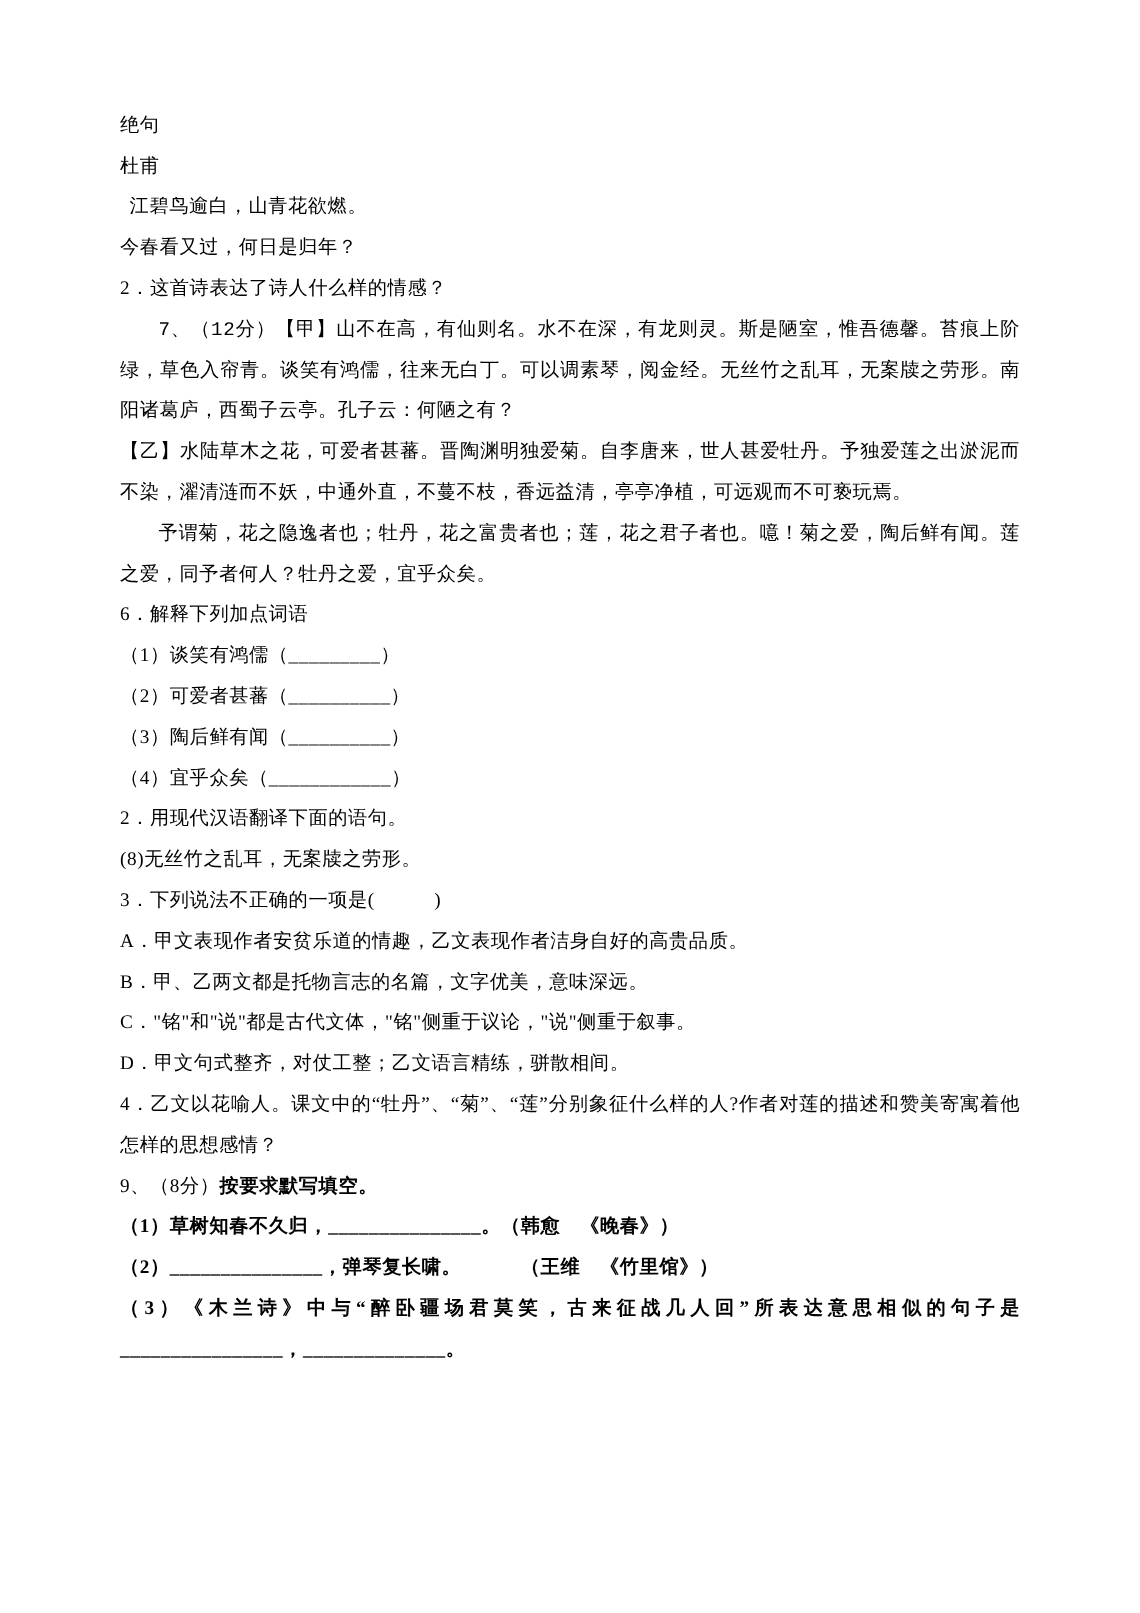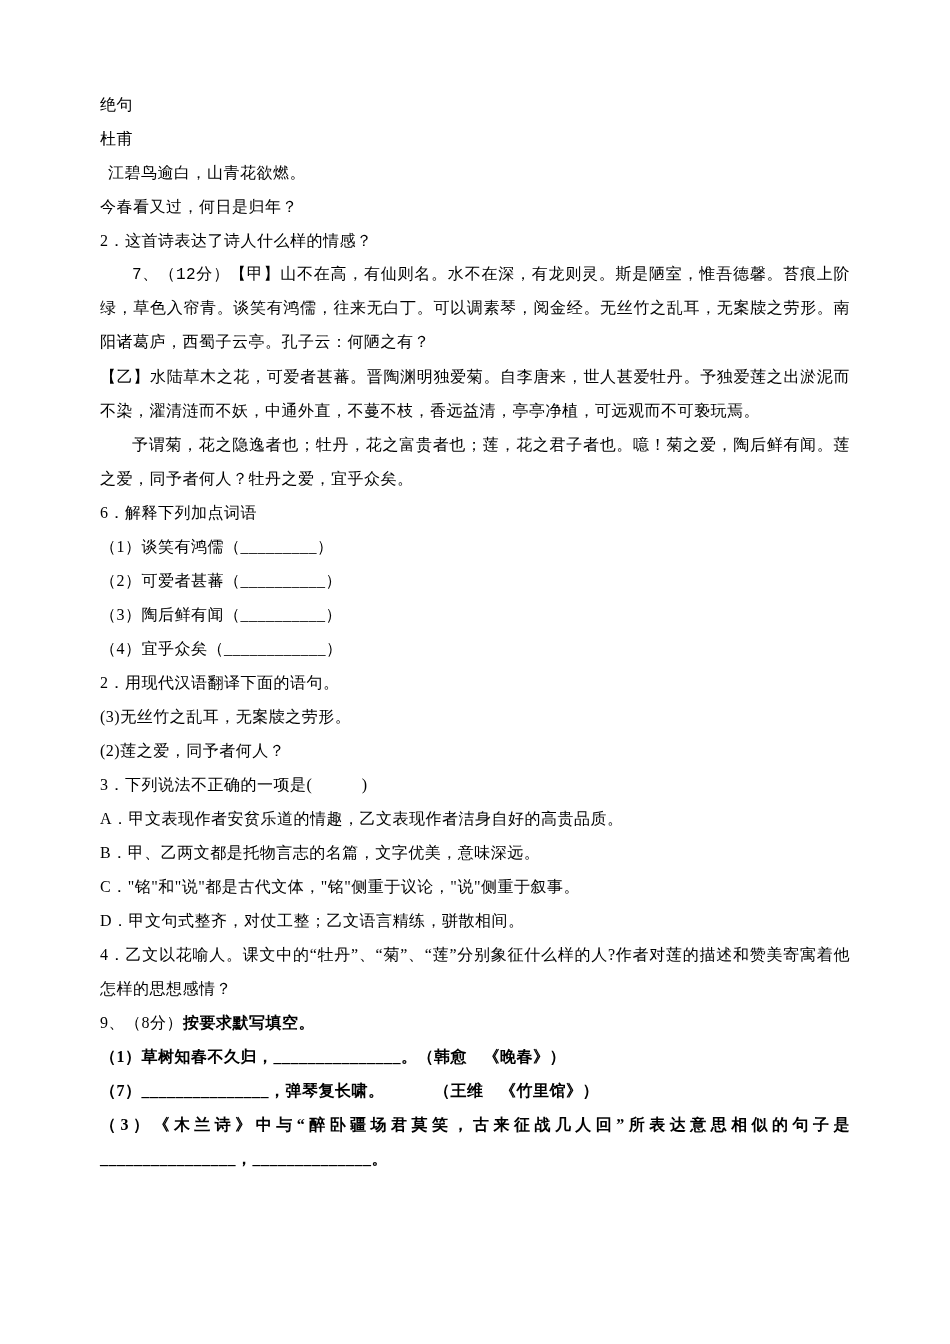--- a/index.html
+++ b/index.html
@@ -44,26 +44,25 @@
       <p class="doc-line"><span class="run">2．这首诗表达了诗人什么样的情感？</span></p>
       <p class="doc-line" style="text-indent: 2em; font-family: Liberation Mono, monospace;"><span class="run">7、（12分）【甲】山不在高，有仙则名。水不在深，有龙则灵。斯是陋室，惟吾德馨。苔痕上阶绿，草色入帘青。谈笑有鸿儒，往来无白丁。可以调素琴，阅金经。无丝竹之乱耳，无案牍之劳形。南阳诸葛庐，西蜀子云亭。孔子云：何陋之有？</span></p>
       <p class="doc-line"><span class="run">【乙】水陆草木之花，可爱者甚蕃。晋陶渊明独爱菊。自李唐来，世人甚爱牡丹。予独爱莲之出淤泥而不染，濯清涟而不妖，中通外直，不蔓不枝，香远益清，亭亭净植，可远观而不可亵玩焉。</span></p>
       <p class="doc-line" style="text-indent: 2em;"><span class="run">予谓菊，花之隐逸者也；牡丹，花之富贵者也；莲，花之君子者也。噫！菊之爱，陶后鲜有闻。莲之爱，同予者何人？牡丹之爱，宜乎众矣。</span></p>
       <p class="doc-line"><span class="run">6．解释下列加点词语</span></p>
       <p class="doc-line"><span class="run">（1）谈笑有鸿儒（_________）</span></p>
       <p class="doc-line"><span class="run">（2）可爱者甚蕃（__________）</span></p>
       <p class="doc-line"><span class="run">（3）陶后鲜有闻（__________）</span></p>
       <p class="doc-line"><span class="run">（4）宜乎众矣（____________）</span></p>
       <p class="doc-line"><span class="run">2．用现代汉语翻译下面的语句。</span></p>
-      <p class="doc-line"><span class="run">(3)无丝竹之乱耳，无案牍之劳形。</span></p>
-      <p class="doc-line"><span class="run">(2)莲之爱，同予者何人？</span></p>
+      <p class="doc-line"><span class="run">(8)无丝竹之乱耳，无案牍之劳形。</span></p>
       <p class="doc-line"><span class="run">3．下列说法不正确的一项是(　　　)</span></p>
       <p class="doc-line"><span class="run">A．甲文表现作者安贫乐道的情趣，乙文表现作者洁身自好的高贵品质。</span></p>
       <p class="doc-line"><span class="run">B．甲、乙两文都是托物言志的名篇，文字优美，意味深远。</span></p>
       <p class="doc-line"><span class="run">C．"铭"和"说"都是古代文体，"铭"侧重于议论，"说"侧重于叙事。</span></p>
       <p class="doc-line"><span class="run">D．甲文句式整齐，对仗工整；乙文语言精练，骈散相间。</span></p>
       <p class="doc-line"><span class="run">4．乙文以花喻人。课文中的“牡丹”、“菊”、“莲”分别象征什么样的人?作者对莲的描述和赞美寄寓着他怎样的思想感情？</span></p>
       <p class="doc-line"><span class="run">9、（8分）</span><span class="run-bold">按要求默写填空。</span></p>
       <p class="doc-line"><span class="run-bold">（1）草树知春不久归，_______________。（韩愈　《晚春》）</span></p>
-      <p class="doc-line"><span class="run-bold">（7）_______________，弹琴复长啸。　　　（王维　《竹里馆》）</span></p>
+      <p class="doc-line"><span class="run-bold">（2）_______________，弹琴复长啸。　　　（王维　《竹里馆》）</span></p>
       <p class="doc-line"><span class="run-bold">（3）《木兰诗》中与“醉卧疆场君莫笑，古来征战几人回”所表达意思相似的句子是________________，______________。</span></p>
     </div>
 </div>
 
 </body></html>

